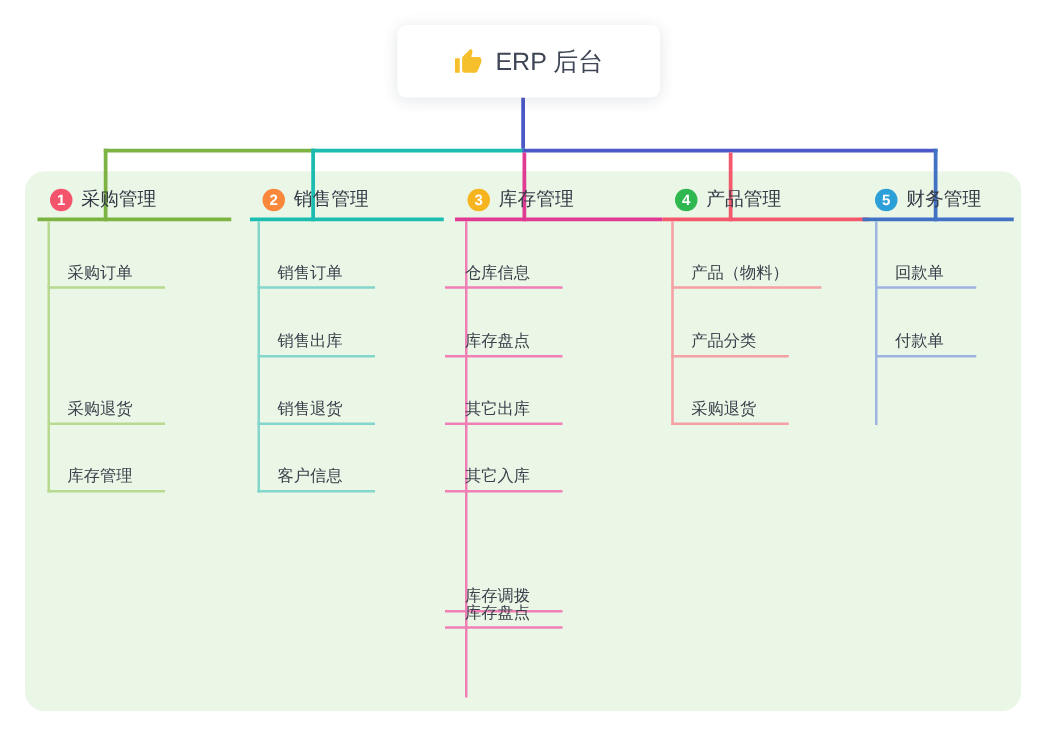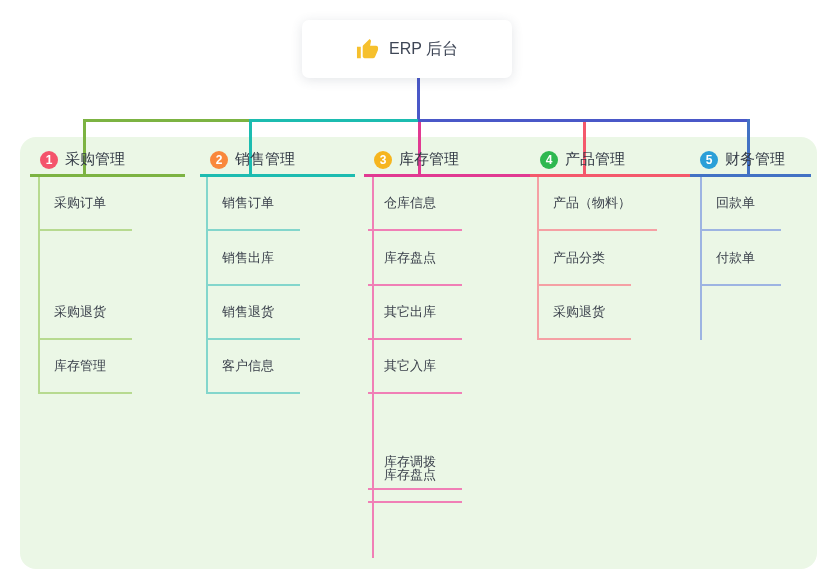--- a/index.html
+++ b/index.html
@@ -6,24 +6,24 @@
   .canvas{
     position:relative;width:839px;height:588px;background:#ffffff;overflow:hidden;
     font-family:"Liberation Sans","DejaVu Sans",sans-serif;
   }
   .panel{
     position:absolute;left:20px;top:137px;width:797px;height:432px;
     background:#ebf7e6;border-radius:16px;
   }
   
   .root-node{
-    position:absolute;left:302px;top:20px;width:210px;height:58px;
+    position:absolute;left:318px;top:20px;width:210px;height:58px;
     background:#ffffff;border-radius:7px;box-shadow:0 2px 12px rgba(60,70,90,.14);
     display:flex;align-items:center;justify-content:center;gap:10px;
-    font-size:16px;font-weight:500;color:#3e4656;
+    font-size:20px;font-weight:500;color:#3e4656;
   }
   .root-node .ticon{width:23px;height:23px;display:block;}
   
   .line{position:absolute;}
   .root-drop{left:417px;top:78px;width:3px;height:41px;background:#4a58c8;}
   .h-green{left:83px;top:119px;width:169px;height:3px;background:#7cb342;}
   .h-teal{left:249px;top:119px;width:171px;height:3px;background:#1cbcb0;}
   .h-blue{left:418px;top:119px;width:332px;height:3px;background:#4a58c8;}
   .drop-b1{left:83px;top:119px;width:3px;height:58px;background:#7cb342;}
   .drop-b2{left:249px;top:119px;width:3px;height:58px;background:#1cbcb0;}
@@ -55,26 +55,26 @@
   .vline{position:absolute;width:2px;top:177px;}
   .v1{left:38px;height:217px;background:#b7da90;}
   .v2{left:206px;height:217px;background:#83d6cc;}
   .v3{left:372px;height:381px;background:#f07fb6;}
   .v4{left:537px;height:163px;background:#f5a0a4;}
   .v5{left:700px;height:163px;background:#9db4e2;}
   
   .child{
     position:absolute;height:32px;box-sizing:border-box;
     display:flex;align-items:flex-end;
-    padding:0 26px 17px 16px;white-space:nowrap;
+    padding:0 26px 2px 16px;white-space:nowrap;
     font-size:13px;color:#3b414c;
   }
   .child.c1{left:38px;border-bottom:2px solid #b7da90;}
   .child.c2{left:206px;border-bottom:2px solid #83d6cc;}
-  .child.c3{left:368px;border-bottom:2px solid #f07fb6;}
+  .child.c3{left:356px;border-bottom:2px solid #f07fb6;}
   .child.c4{left:537px;border-bottom:2px solid #f5a0a4;}
   .child.c5{left:700px;border-bottom:2px solid #9db4e2;}
   .r0{top:199px;} .r1{top:254px;} .r2{top:308px;} .r3{top:362px;}
   .r4{top:417px;margin-top:41px;} .r5{top:471px;} .r6{top:526px;}
 </style>
 </head>
 <body>
 
 <div class="canvas">
 

